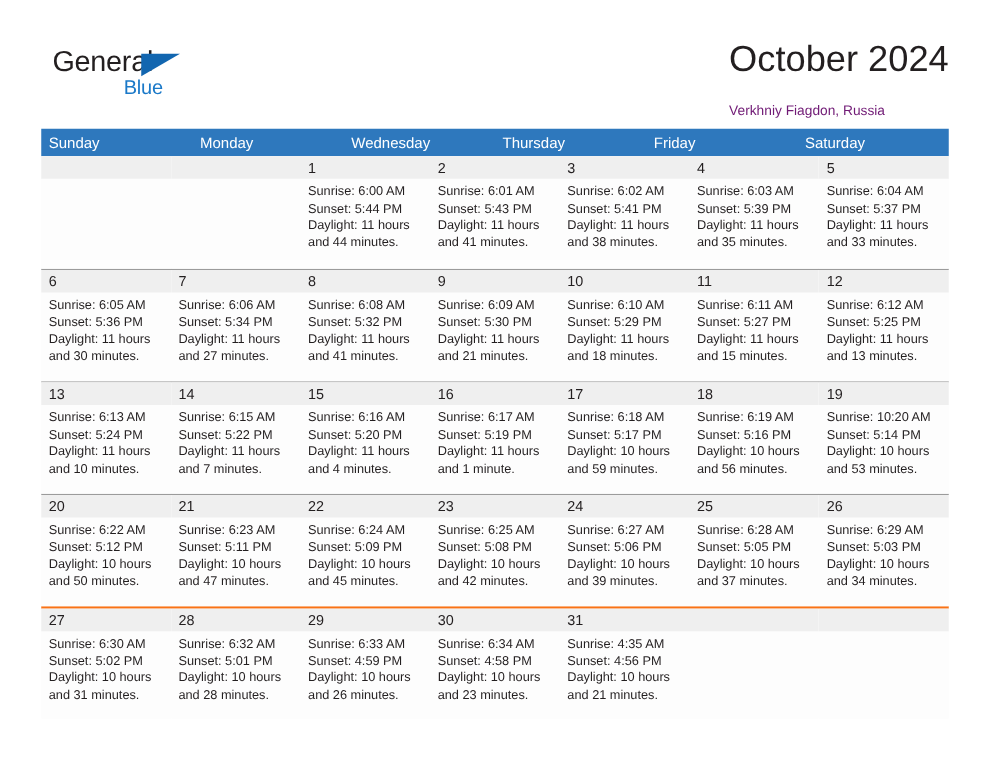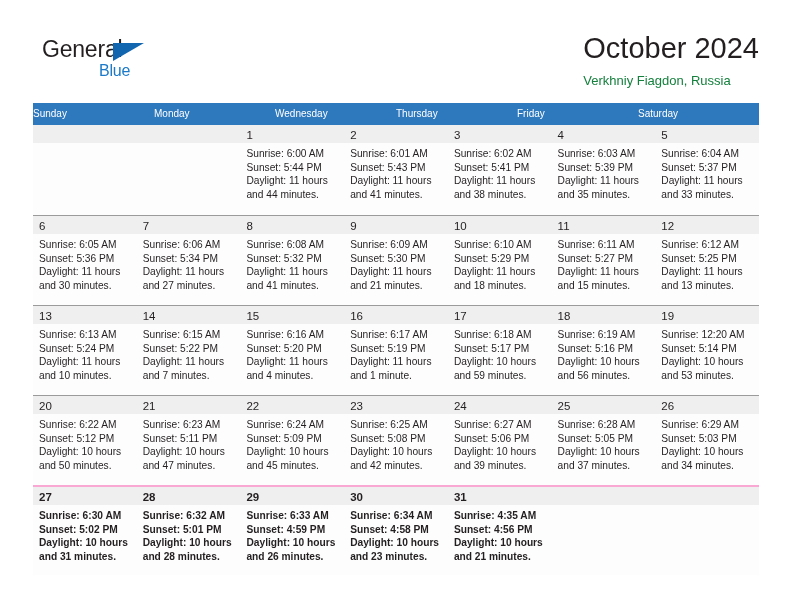--- a/index.html
+++ b/index.html
@@ -73,62 +73,62 @@
     top: 30px;
     text-align: left;
   }
   .cal-title {
     font-size: 29px;
     color: #231f20;
     line-height: 36px;
     white-space: nowrap;
   }
   .cal-subtitle {
-    margin-top: 6px;
-    font-size: 13px;
-    color: #15803d;
+    margin-top: 14px;
+    font-size: 11px;
+    color: #701a75;
     line-height: 18px;
     white-space: nowrap;
   }
 
   
   .calendar {
     position: absolute;
     left: 33px;
     top: 103px;
     width: 726px;
   }
 
   .weekdays {
     display: flex;
     background: #2e78bd;
     height: 22px;
   }
   .weekday {
     flex: 1 1 0;
     color: #ffffff;
-    font-size: 10px;
+    font-size: 12px;
     line-height: 22px;
+    padding-left: 6px;
     box-sizing: border-box;
     white-space: nowrap;
     overflow: hidden;
   }
 
   .week {
     display: flex;
     height: 90px;
     border-top: 1px solid #9b9b9b;
     box-sizing: border-box;
   }
   .week.first {
     border-top: none;
   }
   .week.last {
-    border-top: 2px solid #f9a8d4;
-    font-weight: bold;
+    border-top: 2px solid #f97316;
   }
 
   .day {
     flex: 1 1 0;
     width: 0;
     box-sizing: border-box;
     background: #fdfdfd;
     position: relative;
   }
 
@@ -357,21 +357,21 @@
             <div class="day-body">
               <div class="day-line">Sunrise: 6:19 AM</div>
               <div class="day-line">Sunset: 5:16 PM</div>
               <div class="day-line">Daylight: 10 hours</div>
               <div class="day-line">and 56 minutes.</div>
             </div>
           </div>
           <div class="day">
             <div class="day-num-strip"><span class="day-num">19</span></div>
             <div class="day-body">
-              <div class="day-line">Sunrise: 12:20 AM</div>
+              <div class="day-line">Sunrise: 10:20 AM</div>
               <div class="day-line">Sunset: 5:14 PM</div>
               <div class="day-line">Daylight: 10 hours</div>
               <div class="day-line">and 53 minutes.</div>
             </div>
           </div>
         </div>
         <div class="week">
           <div class="day">
             <div class="day-num-strip"><span class="day-num">20</span></div>
             <div class="day-body">

